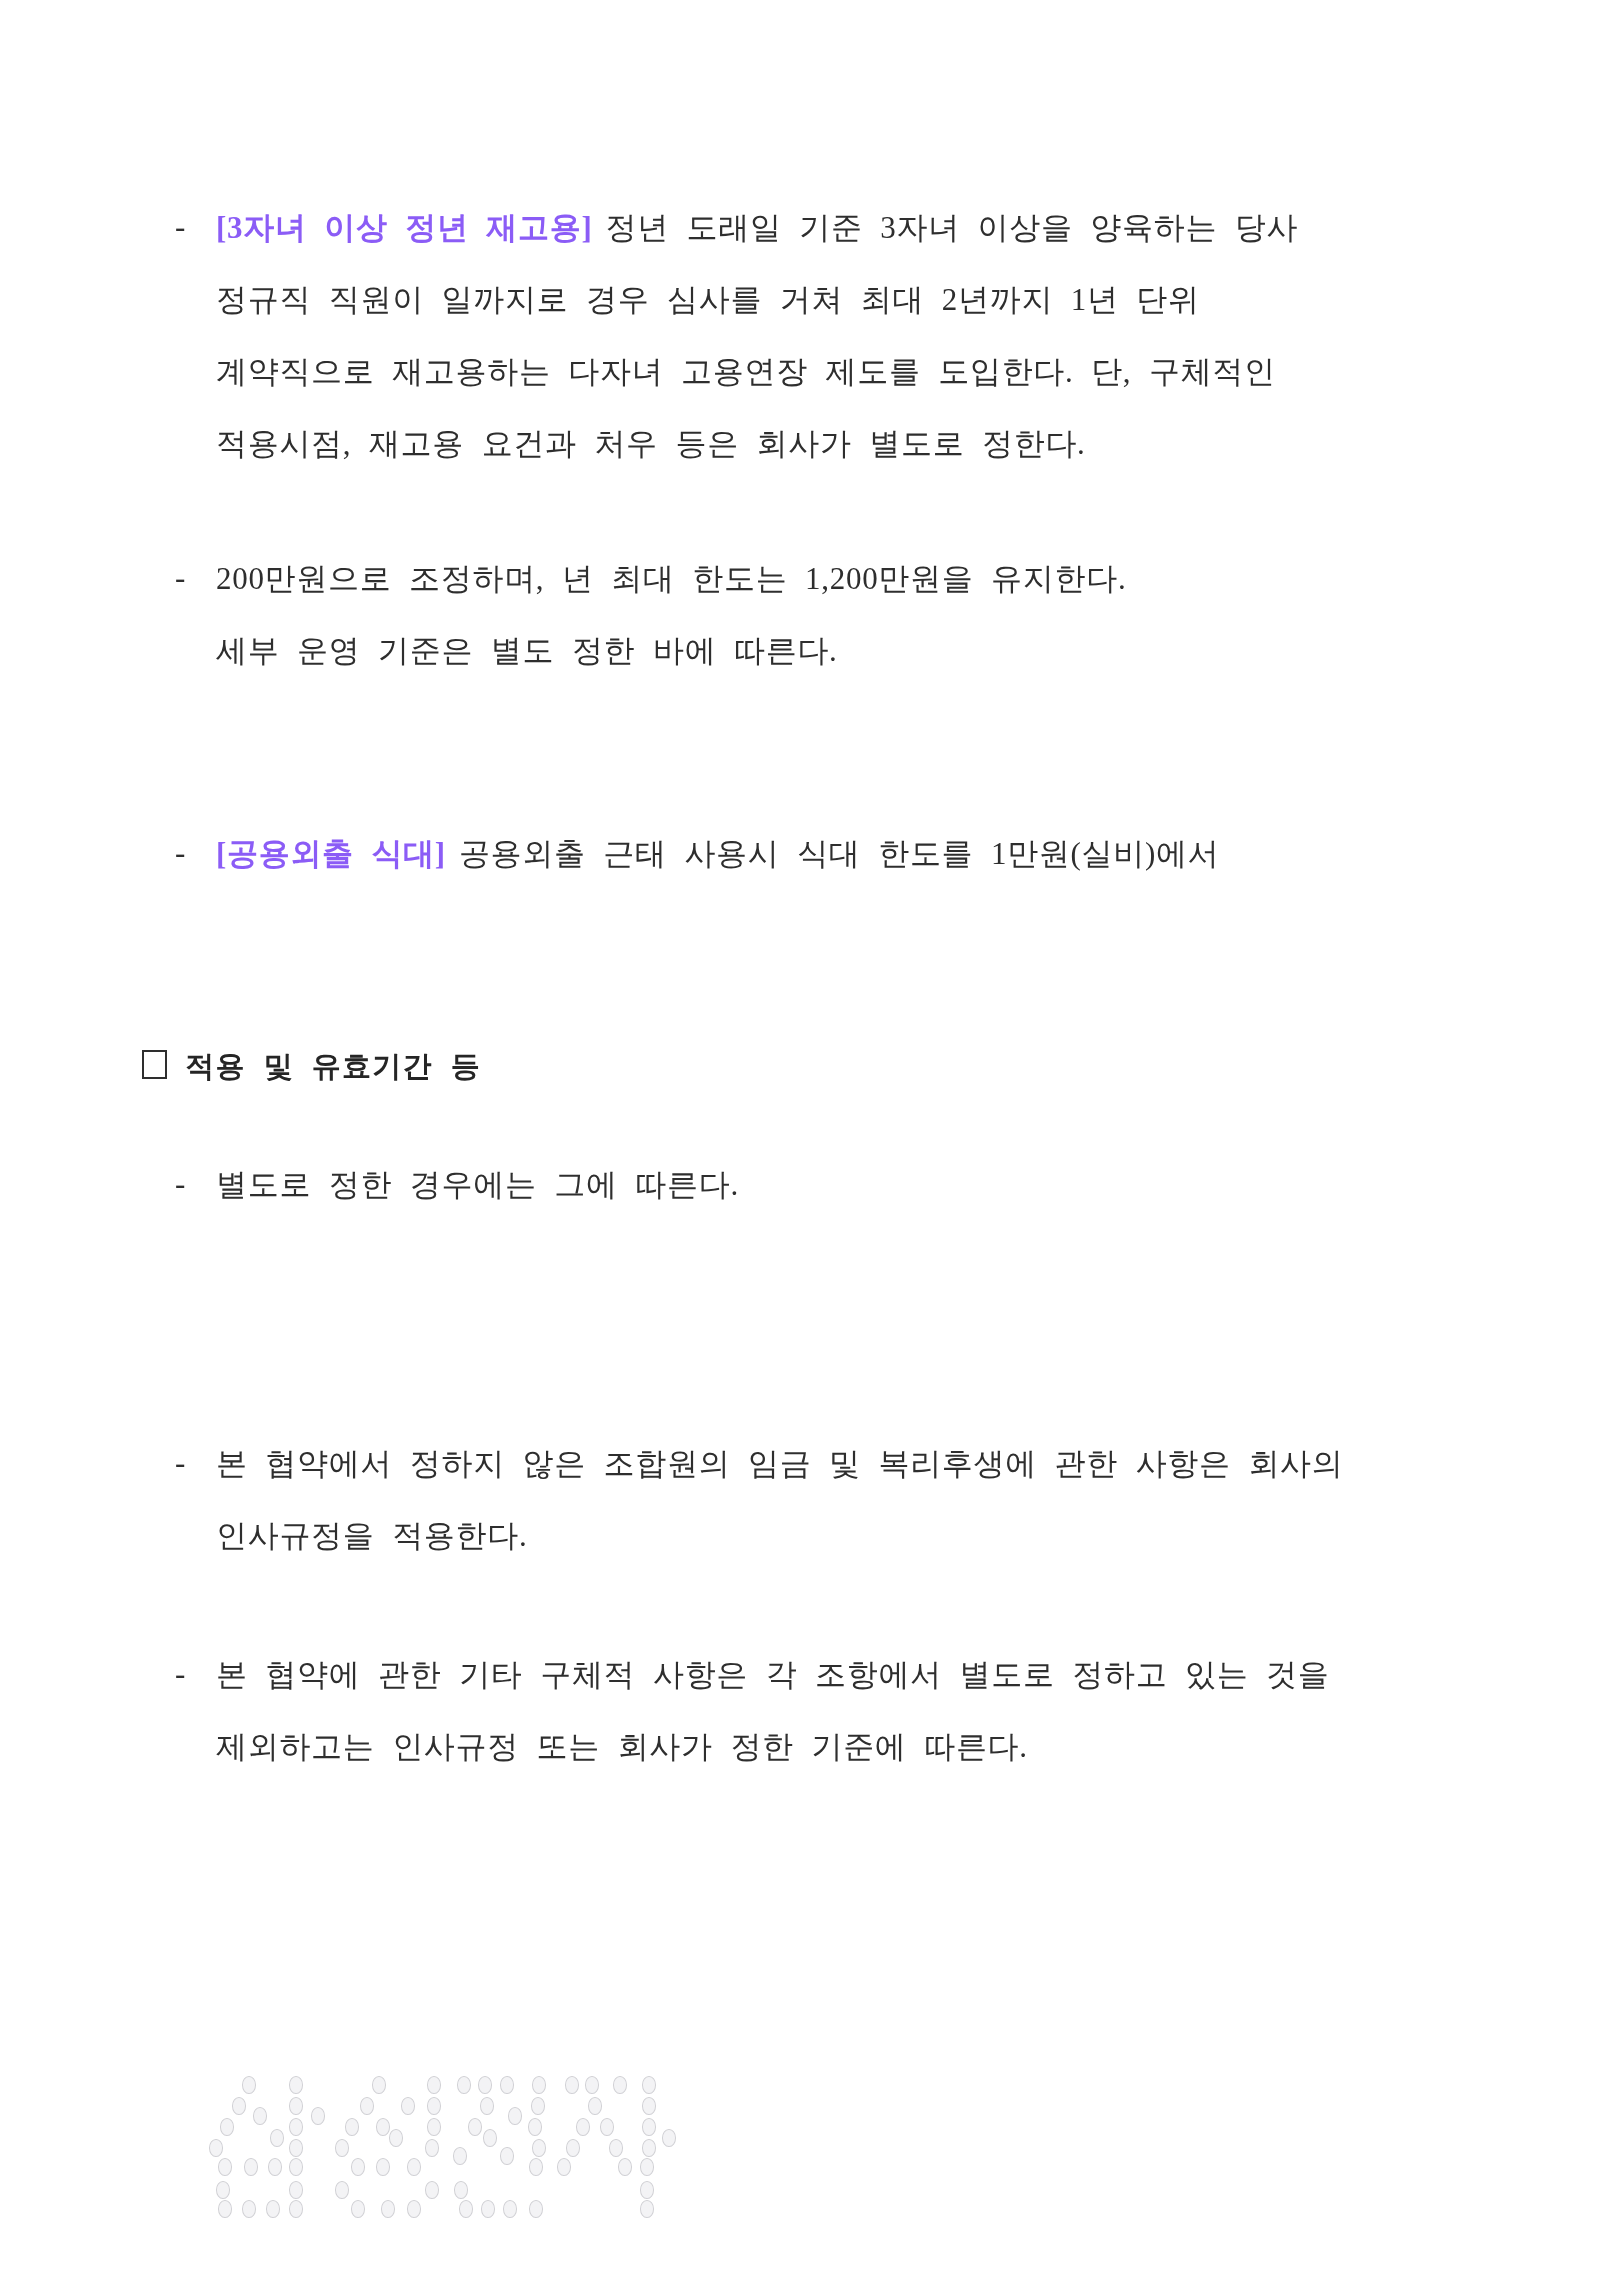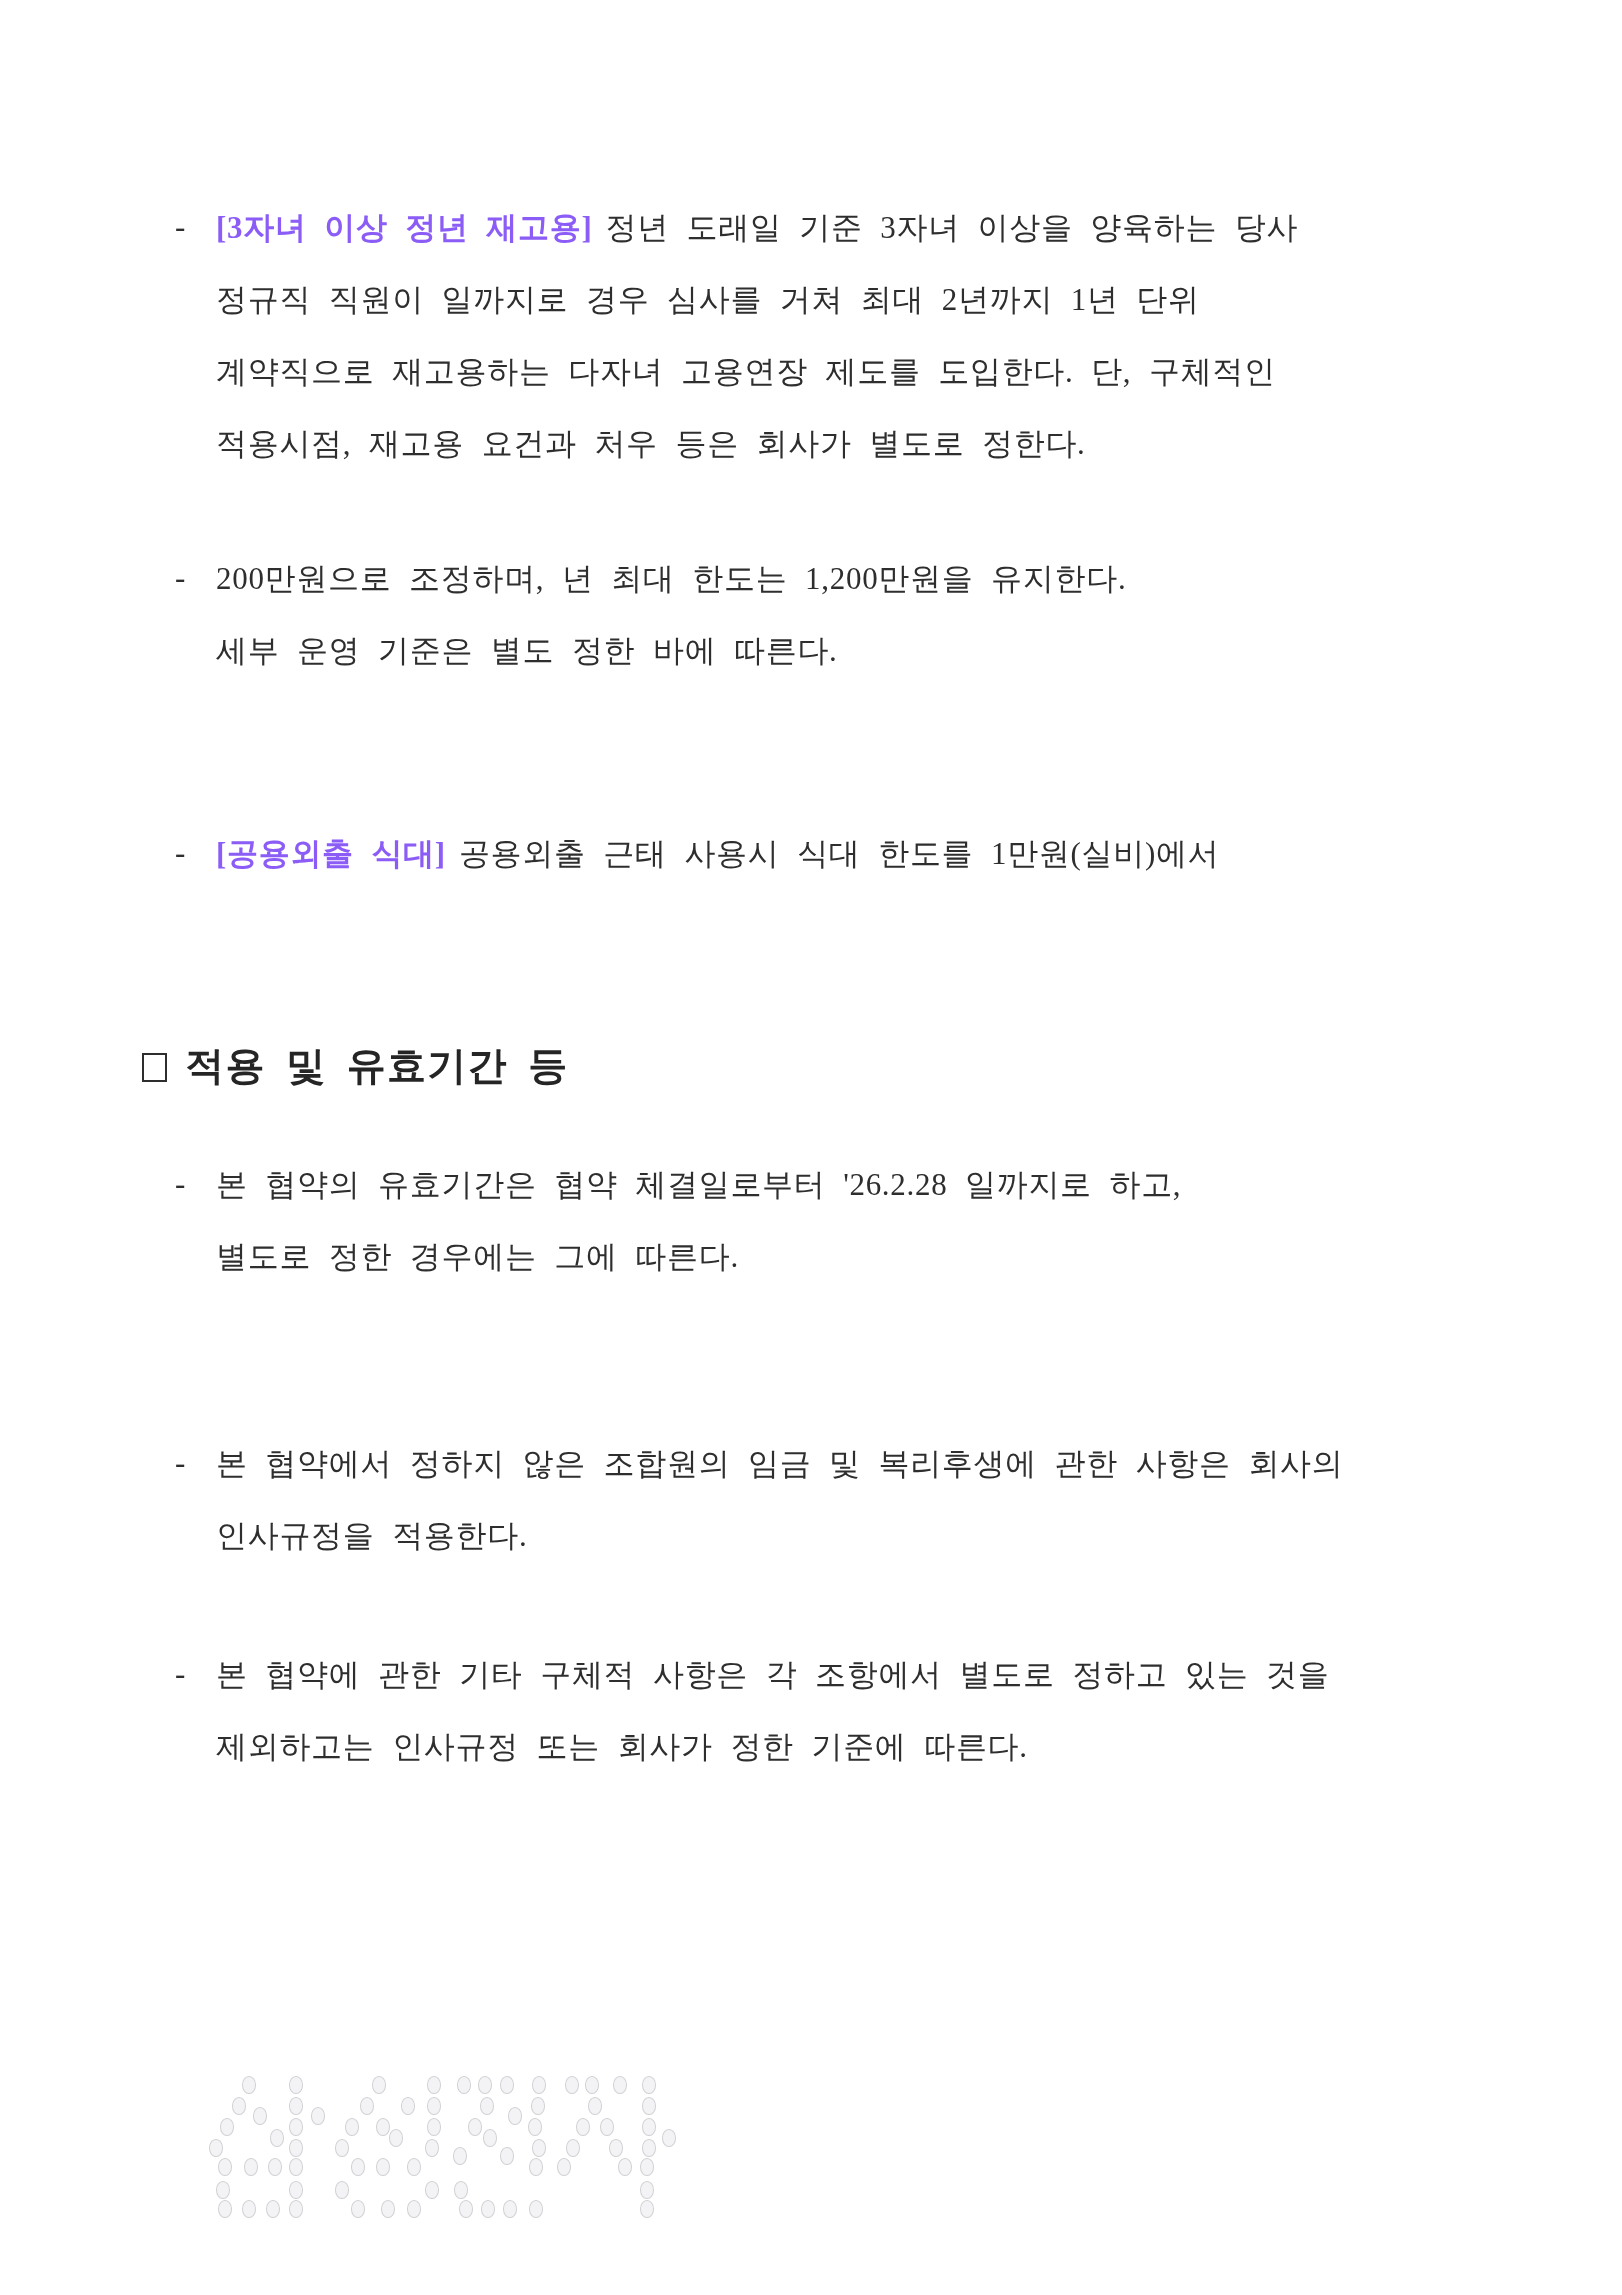--- a/index.html
+++ b/index.html
@@ -36,21 +36,21 @@
   .bold-head {
     font-weight: bold;
     color: #8b5cf6;
     margin-right: 13px;
   }
   .section-header {
     position: absolute;
     left: 142px;
     height: 72px;
     line-height: 72px;
-    font-size: 39px;
+    font-size: 29px;
     font-weight: bold;
     letter-spacing: 1.3px;
     word-spacing: 9.2px;
     white-space: nowrap;
     color: #252525;
   }
   .sq-marker {
     display: inline-block;
     width: 25px;
     height: 29px;
@@ -97,21 +97,20 @@
   <span class="dash">-</span>
   <div class="line"><span class="bold-head">[공용외출 식대]</span><span>공용외출 근태 사용시 식대 한도를 1만원(실비)에서</span></div>
 </div>
 
 <div class="section-header" style="top:1030px">
   <span class="sq-marker"></span><span>적용 및 유효기간 등</span>
 </div>
 
 <div class="para" style="top:1149px">
   <span class="dash">-</span>
-  <div class="line">본 협약의 유효기간은 협약 체결일로부터 '26.2.28 일까지로 하고,</div>
   <div class="line">별도로 정한 경우에는 그에 따른다.</div>
 </div>
 
 <div class="para" style="top:1428px">
   <span class="dash">-</span>
   <div class="line">본 협약에서 정하지 않은 조합원의 임금 및 복리후생에 관한 사항은 회사의</div>
   <div class="line">인사규정을 적용한다.</div>
 </div>
 
 <div class="para" style="top:1639px">

